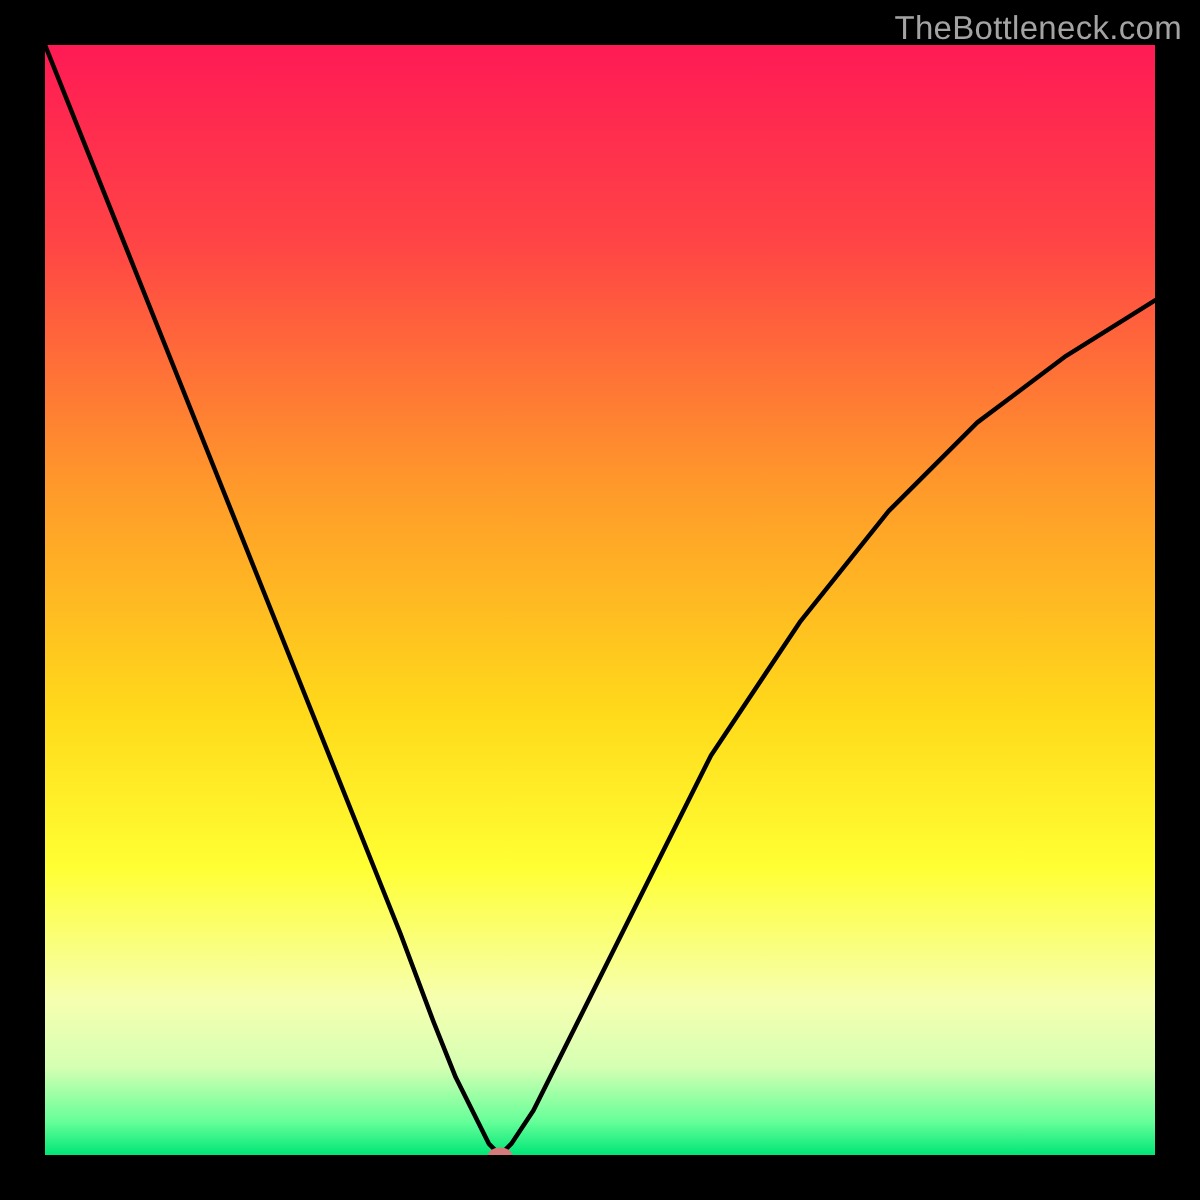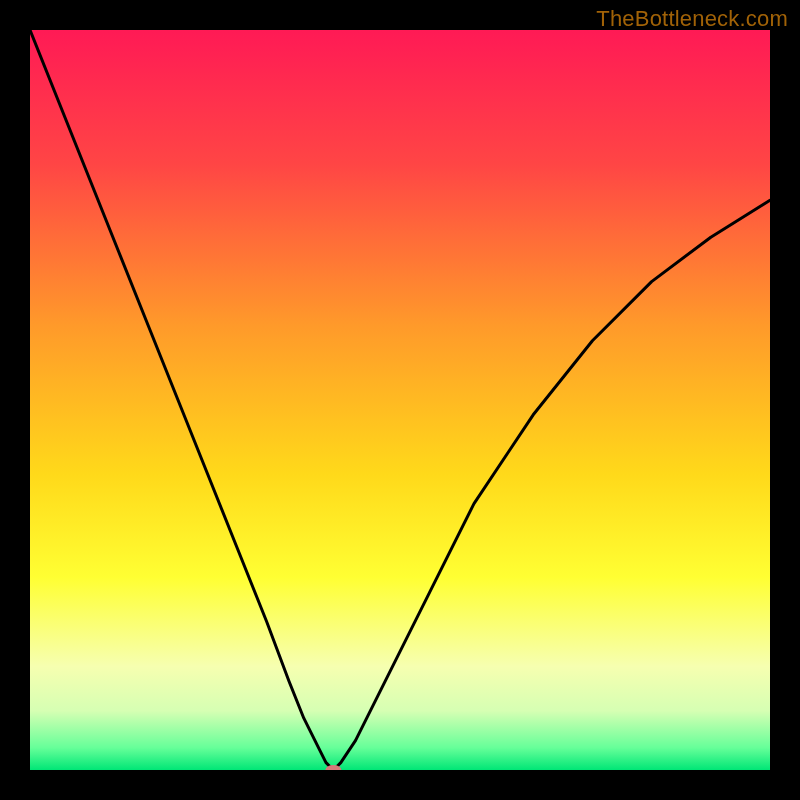--- a/index.html
+++ b/index.html
@@ -24,21 +24,21 @@
     left: 0;
     top: 0;
     width: 740px;
     height: 740px;
     display: block;
   }
   .watermark {
     position: absolute;
     top: 6px;
     right: 12px;
-    color: #a16207;
+    color: #a3a3a3;
     font-size: 22px;
     font-weight: 500;
     letter-spacing: 0.2px;
     user-select: none;
   }
 </style>
 </head>
 <body>
 
 <div class="frame">

